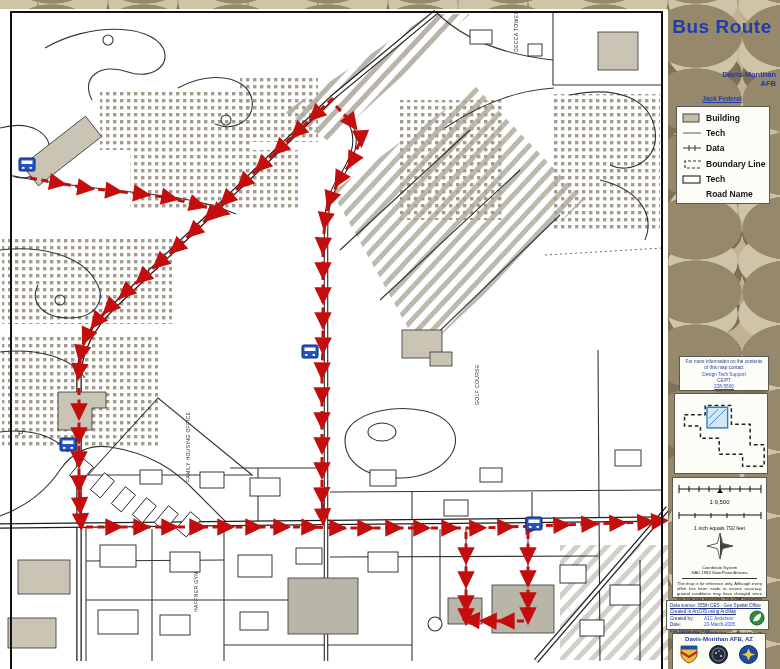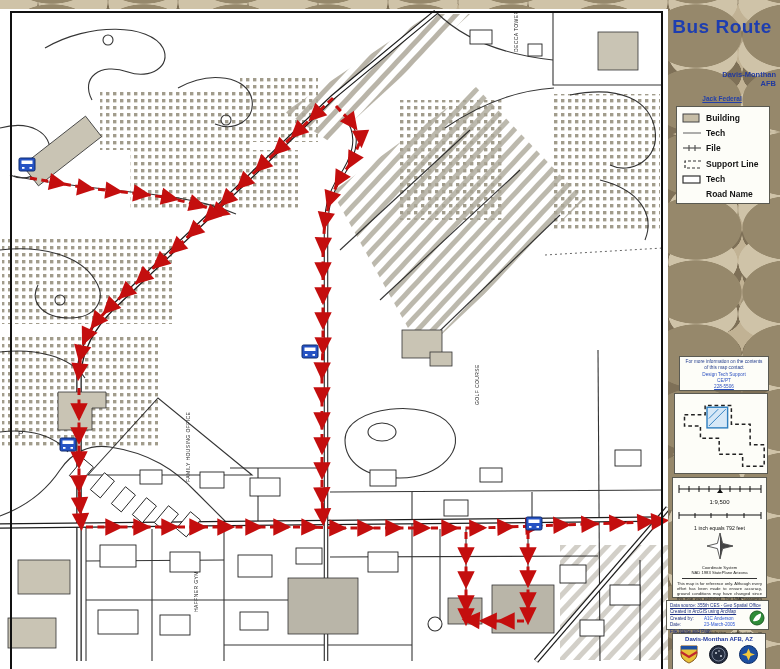--- a/index.html
+++ b/index.html
@@ -242,27 +242,27 @@
           <line x1="2" y1="6" x2="20" y2="6" stroke="#8a8a8a" stroke-width="1.4"></line>
         </svg>
       <span class="legend-label">Tech</span>
     </div>
     <div class="legend-row">
       <svg width="22" height="12">
           <line x1="2" y1="6" x2="20" y2="6" stroke="#555" stroke-width="1.2"></line>
           <line x1="8" y1="3" x2="8" y2="9" stroke="#555" stroke-width="1.2"></line>
           <line x1="14" y1="3" x2="14" y2="9" stroke="#555" stroke-width="1.2"></line>
         </svg>
-      <span class="legend-label">File</span>
+      <span class="legend-label">Data</span>
     </div>
     <div class="legend-row">
       <svg width="22" height="12">
           <path d="M20,3 H4 V10 H20" fill="none" stroke="#333" stroke-width="1.2" stroke-dasharray="3 2"></path>
         </svg>
-      <span class="legend-label">Support Line</span>
+      <span class="legend-label">Boundary Line</span>
     </div>
     <div class="legend-row">
       <svg width="22" height="12">
           <rect x="2" y="3" width="17" height="7" fill="#fff" stroke="#333" stroke-width="1.2"></rect>
         </svg>
       <span class="legend-label">Tech</span>
     </div>
     <div class="legend-row">
       <svg width="22" height="12"></svg>
       <span class="legend-label">Road Name</span>

